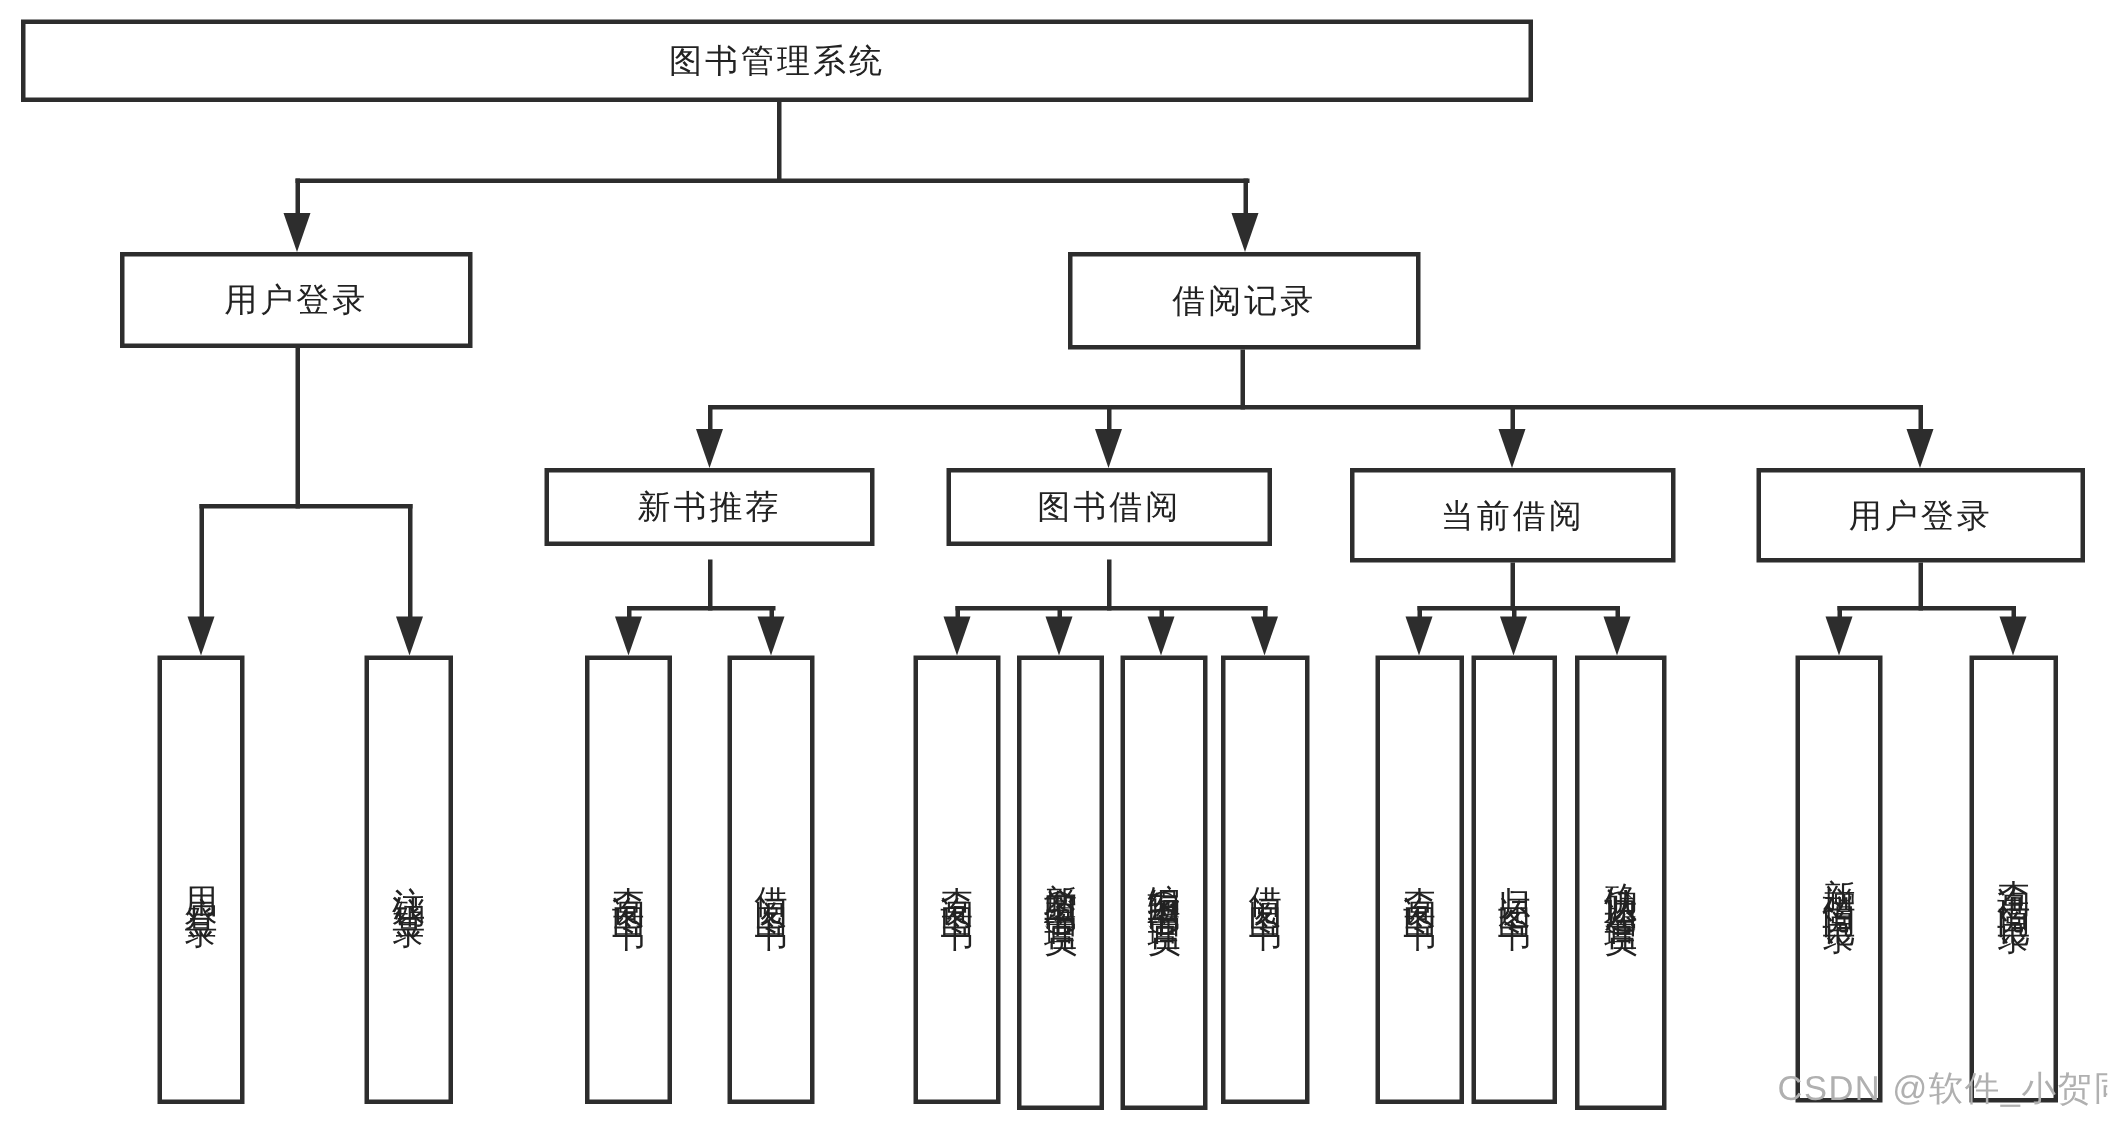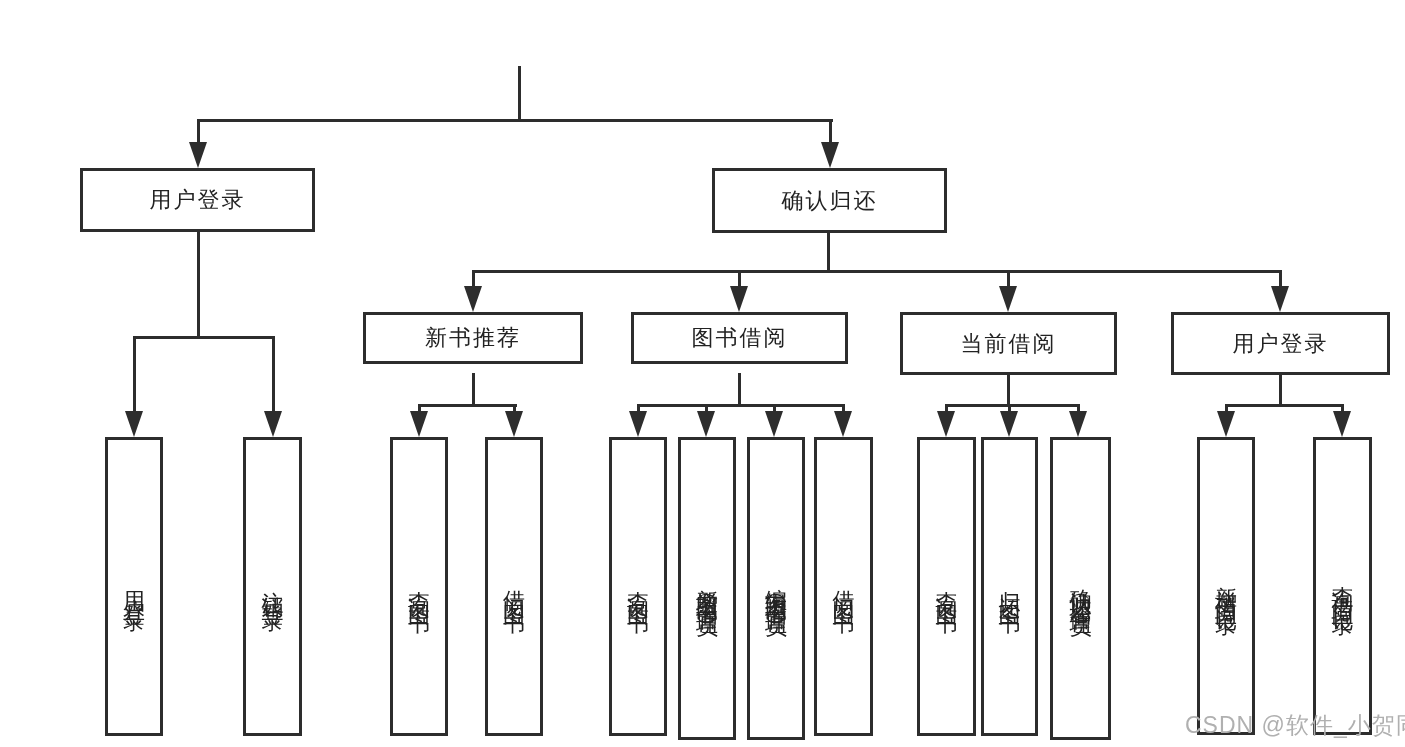--- a/index.html
+++ b/index.html
@@ -61,33 +61,36 @@
     white-space: nowrap;
     z-index: 3;
     letter-spacing: 1px;
   }
 </style>
 </head>
 <body>
 
 <div id="canvas">
 
+  <div class="box" style="left:14px; top:13px; width:1008px; height:55px;">
+    <span class="hlabel">图书管理系统</span>
+  </div>
 
   <div class="v" style="left:518px; top:66px; height:56px;"></div>
   <div class="h" style="left:197px; top:119px; width:636px;"></div>
   <div class="v" style="left:197px; top:119px; height:30px;"></div>
   <div class="arr" style="left:189px; top:142px;"></div>
   <div class="v" style="left:829px; top:119px; height:30px;"></div>
   <div class="arr" style="left:821px; top:142px;"></div>
 
   <div class="box" style="left:80px; top:168px; width:235px; height:64px;">
     <span class="hlabel">用户登录</span>
   </div>
   <div class="box" style="left:712px; top:168px; width:235px; height:65px;">
-    <span class="hlabel">确认归还</span>
+    <span class="hlabel">借阅记录</span>
   </div>
 
   <div class="v" style="left:197px; top:230px; height:109px;"></div>
   <div class="h" style="left:133px; top:336px; width:142px;"></div>
   <div class="v" style="left:133px; top:336px; height:80px;"></div>
   <div class="arr" style="left:125px; top:411px;"></div>
   <div class="v" style="left:272px; top:336px; height:80px;"></div>
   <div class="arr" style="left:264px; top:411px;"></div>
 
   <div class="v" style="left:827px; top:231px; height:42px;"></div>

